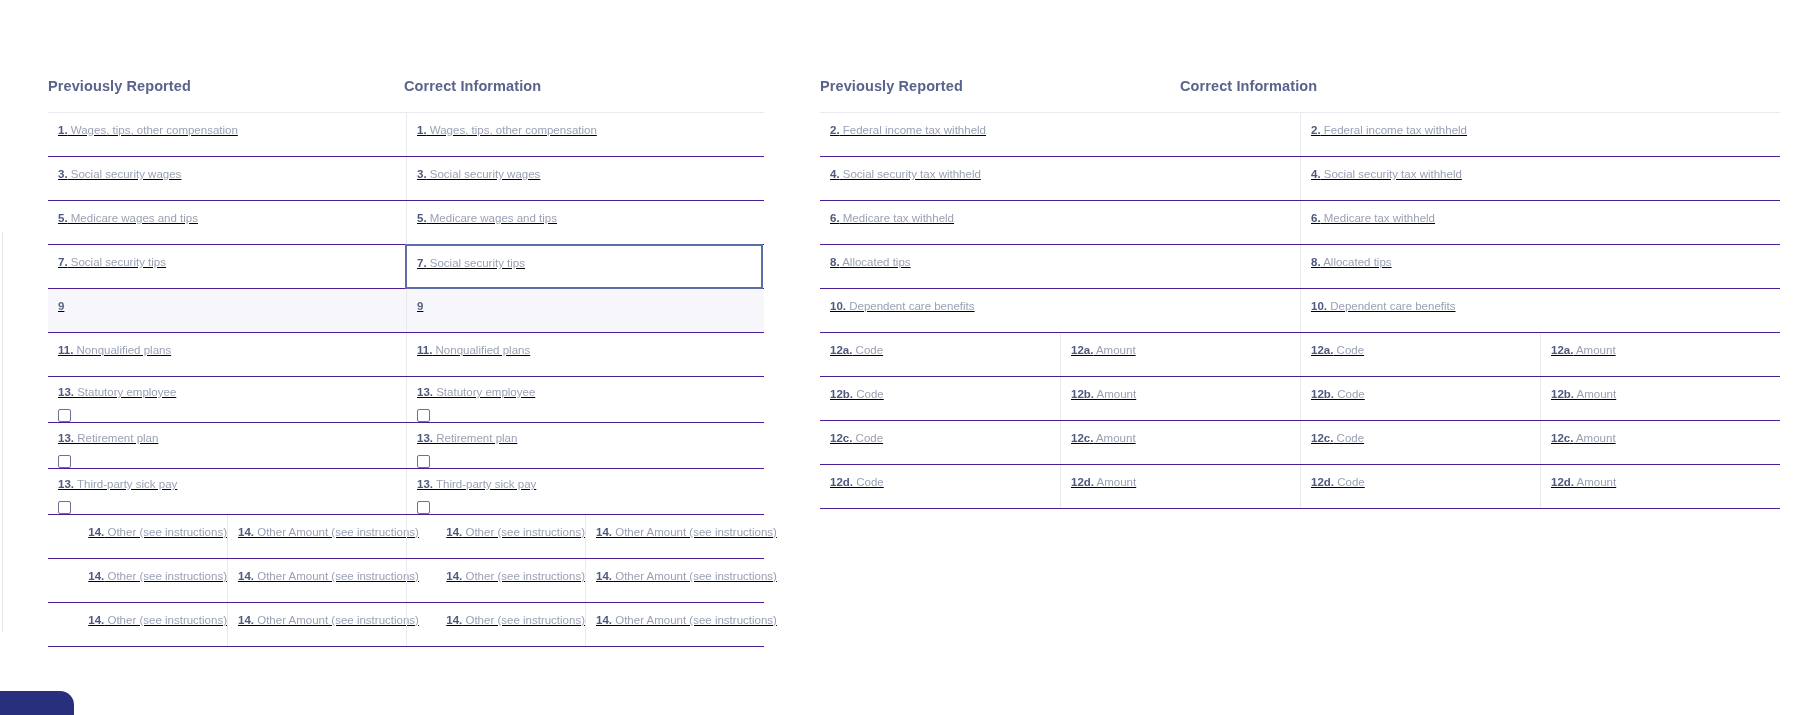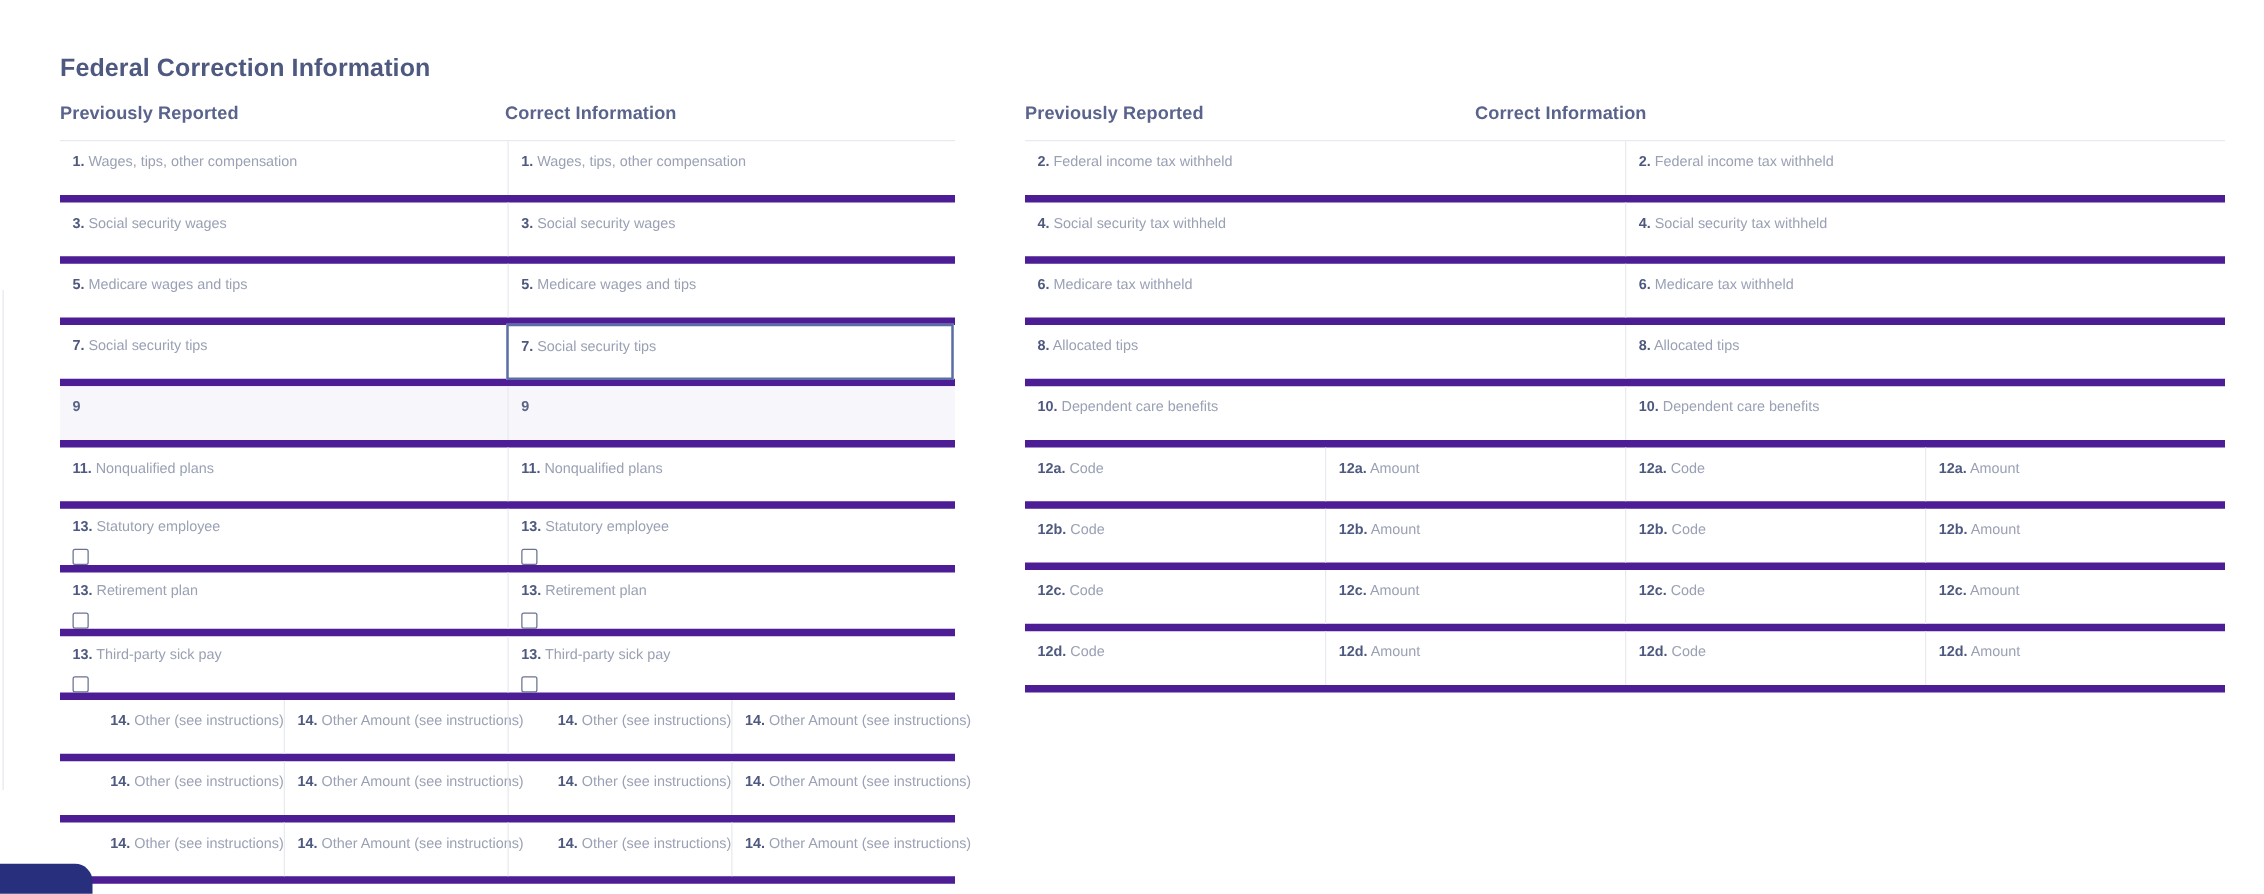--- a/index.html
+++ b/index.html
@@ -56,42 +56,42 @@
   .panel {
     position: absolute;
     top: 78px;
   }
   .panel.left  { left: 48px;  width: 716px; }
   .panel.right { left: 820px; width: 960px; }
 
   .col-heads {
     display: flex;
     height: 26px;
-    align-items: center;
   }
   .col-head {
     font-size: 14.5px;
     font-weight: 700;
     color: #59638c;
     letter-spacing: .1px;
   }
   .panel.left  .col-head.a { width: 356px; }
   .panel.left  .col-head.b { width: 360px; }
   .panel.right .col-head.a { width: 360px; }
   .panel.right .col-head.b { width: 600px; }
 
   
   .grid {
     margin-top: 8px;
     border-top: 1px solid #e8eaf0;
   }
   .row {
     display: flex;
-    border-bottom: 6px solid #4c1d95;
+    border-bottom: 1px solid #4c1d95;
     position: relative;
+    text-decoration: underline;
   }
   .row.shaded { background: #f7f7fb; }
 
   .cell {
     position: relative;
     padding: 10px 0 0 10px;
     min-height: 43px;
   }
   .cell.vsep { border-left: 1px solid #e8eaf0; }
   .cell.focused {
@@ -151,21 +151,20 @@
 </style>
 </head>
 <body>
 
 <div id="root">
 
   <div class="cutoff-top"></div>
 
   <div class="left-rail"></div>
 
-  <h1 class="page-title">Federal Correction Information</h1>
 
   <div class="panel left">
     <div class="col-heads">
       <div class="col-head a">Previously Reported</div>
       <div class="col-head b">Correct Information</div>
     </div>
     <div class="grid" id="left-grid">
         <div class="row tall ">
           <div class="cell c-half">
             <div class="lbl"><b>1.</b> Wages, tips, other compensation</div>

